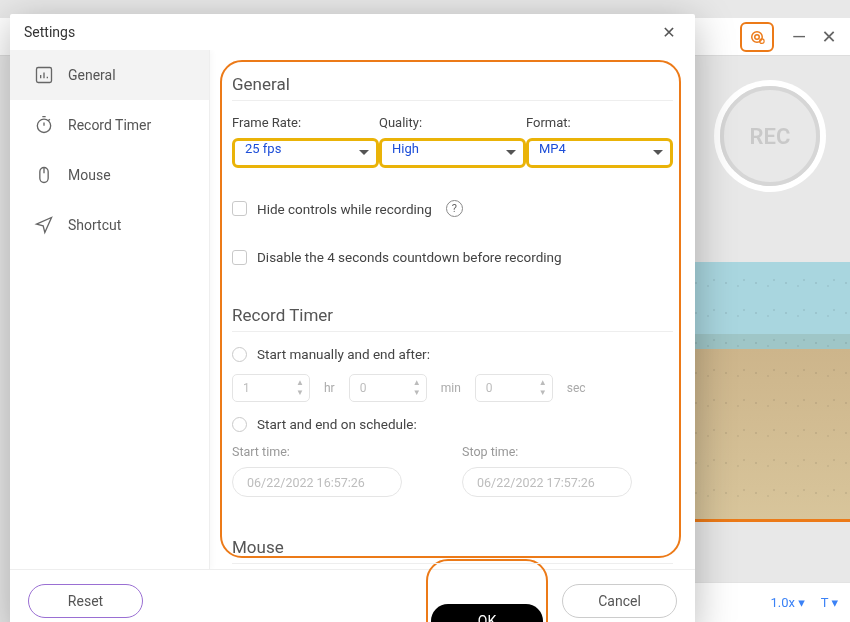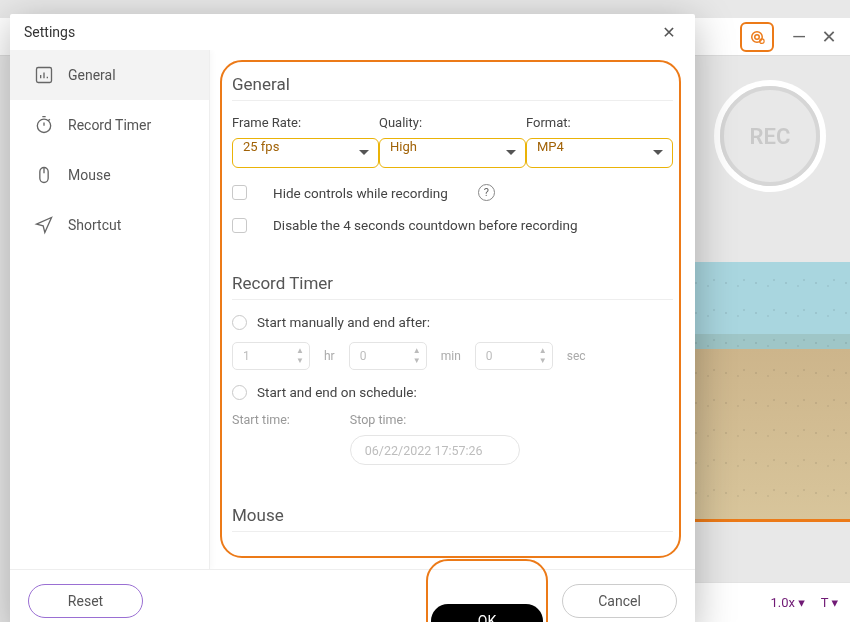--- a/index.html
+++ b/index.html
@@ -9,21 +9,21 @@
   .app-bar { position:absolute; top:18px; right:0; width:850px; height:38px; background:#fff; display:flex; justify-content:flex-end; align-items:center; padding:0 8px; gap:4px; border-bottom:1px solid #ddd;}
   .app-bar .winbtn { width:26px; height:26px; display:flex; align-items:center; justify-content:center; color:#666; font-size:18px; border-radius:4px;}
   .active-rec-btn { width:34px; height:30px; border:2px solid #ec7a18; border-radius:6px; display:flex; align-items:center; justify-content:center; margin-right:8px;}
   .active-rec-btn svg{width:18px;height:18px;}
 
   
   .bg-right { position:absolute; right:0; top:56px; width:160px; height:160px; display:flex; align-items:center; justify-content:center;}
   .rec-circle { width:100px; height:100px; border:4px solid #d6d6d6; border-radius:50%; display:flex; align-items:center; justify-content:center; color:#c9c9c9; font-size:22px; font-weight:600; box-shadow:0 0 0 6px #fff;}
   .beach { position:absolute; right:0; top:262px; width:160px; height:260px; background:linear-gradient(to bottom,#a9d6df 0%,#a9d6df 28%,#9fc6c7 28%,#9fc6c7 34%,#cdb58b 34%,#d8c59b 100%); border-bottom:3px solid #ec7a18;}
   .beach::after{content:"";position:absolute;inset:0;background-image:radial-gradient(circle at 20% 70%, rgba(0,0,0,.08) 1px, transparent 1px),radial-gradient(circle at 60% 80%, rgba(0,0,0,.06) 1px, transparent 1px),radial-gradient(circle at 80% 60%, rgba(0,0,0,.07) 1px, transparent 1px);background-size:30px 30px;}
-  .bottom-toolbar{position:absolute;right:0;bottom:0;height:40px;width:160px;background:#fff;border-top:1px solid #e3e3e3;display:flex;align-items:center;justify-content:flex-end;padding:0 12px;gap:16px;color:#701a75;font-size:13px;}
+  .bottom-toolbar{position:absolute;right:0;bottom:0;height:40px;width:160px;background:#fff;border-top:1px solid #e3e3e3;display:flex;align-items:center;justify-content:flex-end;padding:0 12px;gap:16px;color:#3b82f6;font-size:13px;}
 
   
   .modal { position:absolute; left:10px; top:14px; width:685px; height:617px; background:#fff; border-radius:2px; box-shadow:0 8px 40px rgba(0,0,0,.28); display:flex; flex-direction:column; }
   .modal-titlebar{height:36px;display:flex;align-items:center;justify-content:space-between;padding:0 14px;color:#333;font-size:14px;}
   .modal-close{width:24px;height:24px;display:flex;align-items:center;justify-content:center;color:#555;font-size:16px;}
 
   .modal-body{flex:1;display:flex;overflow:hidden;}
   .sidebar{width:200px;border-right:1px solid #eee;background:#fff;box-shadow:2px 0 6px rgba(0,0,0,.03);}
   .side-item{height:50px;display:flex;align-items:center;gap:14px;padding:0 24px;color:#555;font-size:14px;cursor:pointer;}
   .side-item.active{background:#f3f3f3;}
@@ -32,24 +32,24 @@
   .content{flex:1;position:relative;overflow:auto;padding:20px 22px 0 22px;}
   .highlight-box{position:absolute;left:10px;top:10px;right:14px;height:498px;border:2px solid #ec7a18;border-radius:22px;pointer-events:none;}
   .section-title{font-size:17px;color:#555;margin:4px 0 6px 0;font-weight:400;}
   .section-title.second{margin-top:40px;}
   hr{border:none;border-top:1px solid #eee;margin:6px 0 14px 0;}
 
   .row3{display:flex;margin-bottom:8px;}
   .field{flex:1;}
   .field label{display:block;font-size:13px;color:#444;margin-bottom:8px;}
   .select{position:relative;}
-  .select select, .select .sel {width:100%;height:30px;border:1px solid #eab308;border-radius:6px;padding:0 26px 0 10px;font-size:13px;color:#a16207;background:#fff;appearance:none;}
+  .select select, .select .sel {width:100%;height:30px;border:3px solid #eab308;border-radius:6px;padding:0 26px 0 10px;font-size:13px;color:#1d4ed8;background:#fff;appearance:none;}
   .select::after{content:"";position:absolute;right:10px;top:12px;border:5px solid transparent;border-top-color:#555;}
 
-  .chk-row{display:flex;align-items:center;gap:26px;margin-top:16px;font-size:13.5px;color:#444;}
+  .chk-row{display:flex;align-items:center;gap:10px;margin-top:32px;font-size:13.5px;color:#444;}
   .chk{width:15px;height:15px;border:1.5px solid #c9c9c9;border-radius:3px;background:#fff;}
   .help{width:17px;height:17px;border:1.5px solid #888;border-radius:50%;display:inline-flex;align-items:center;justify-content:center;font-size:11px;color:#666;margin-left:4px;}
 
   .radio-row{display:flex;align-items:center;gap:10px;margin-top:14px;font-size:13.5px;color:#444;}
   .radio{width:15px;height:15px;border:1.5px solid #c9c9c9;border-radius:50%;background:#fff;}
   .time-inputs{display:flex;align-items:center;gap:14px;margin-top:12px;}
   .num-wrap{position:relative;width:78px;}
   .num{width:100%;height:28px;border:1px solid #e4e4e4;border-radius:5px;padding:0 22px 0 10px;font-size:12px;color:#bdbdbd;background:#fff;}
   .spin{position:absolute;right:4px;top:4px;display:flex;flex-direction:column;gap:1px;}
   .spin div{width:12px;height:9px;display:flex;align-items:center;justify-content:center;font-size:8px;color:#bbb;}
@@ -190,20 +190,21 @@
         <span class="unit">sec</span>
       </div>
 
       <div class="radio-row">
         <span class="radio"></span>
         <span>Start and end on schedule:</span>
       </div>
       <div class="sched-row">
         <div class="sched-col">
           <label>Start time:</label>
+          <input class="sched-input" value="06/22/2022 16:57:26" style="">
         </div>
         <div class="sched-col">
           <label>Stop time:</label>
           <input class="sched-input" value="06/22/2022 17:57:26" style="">
         </div>
       </div>
 
       <div class="section-title second">Mouse</div>
       <hr>
     </div>

